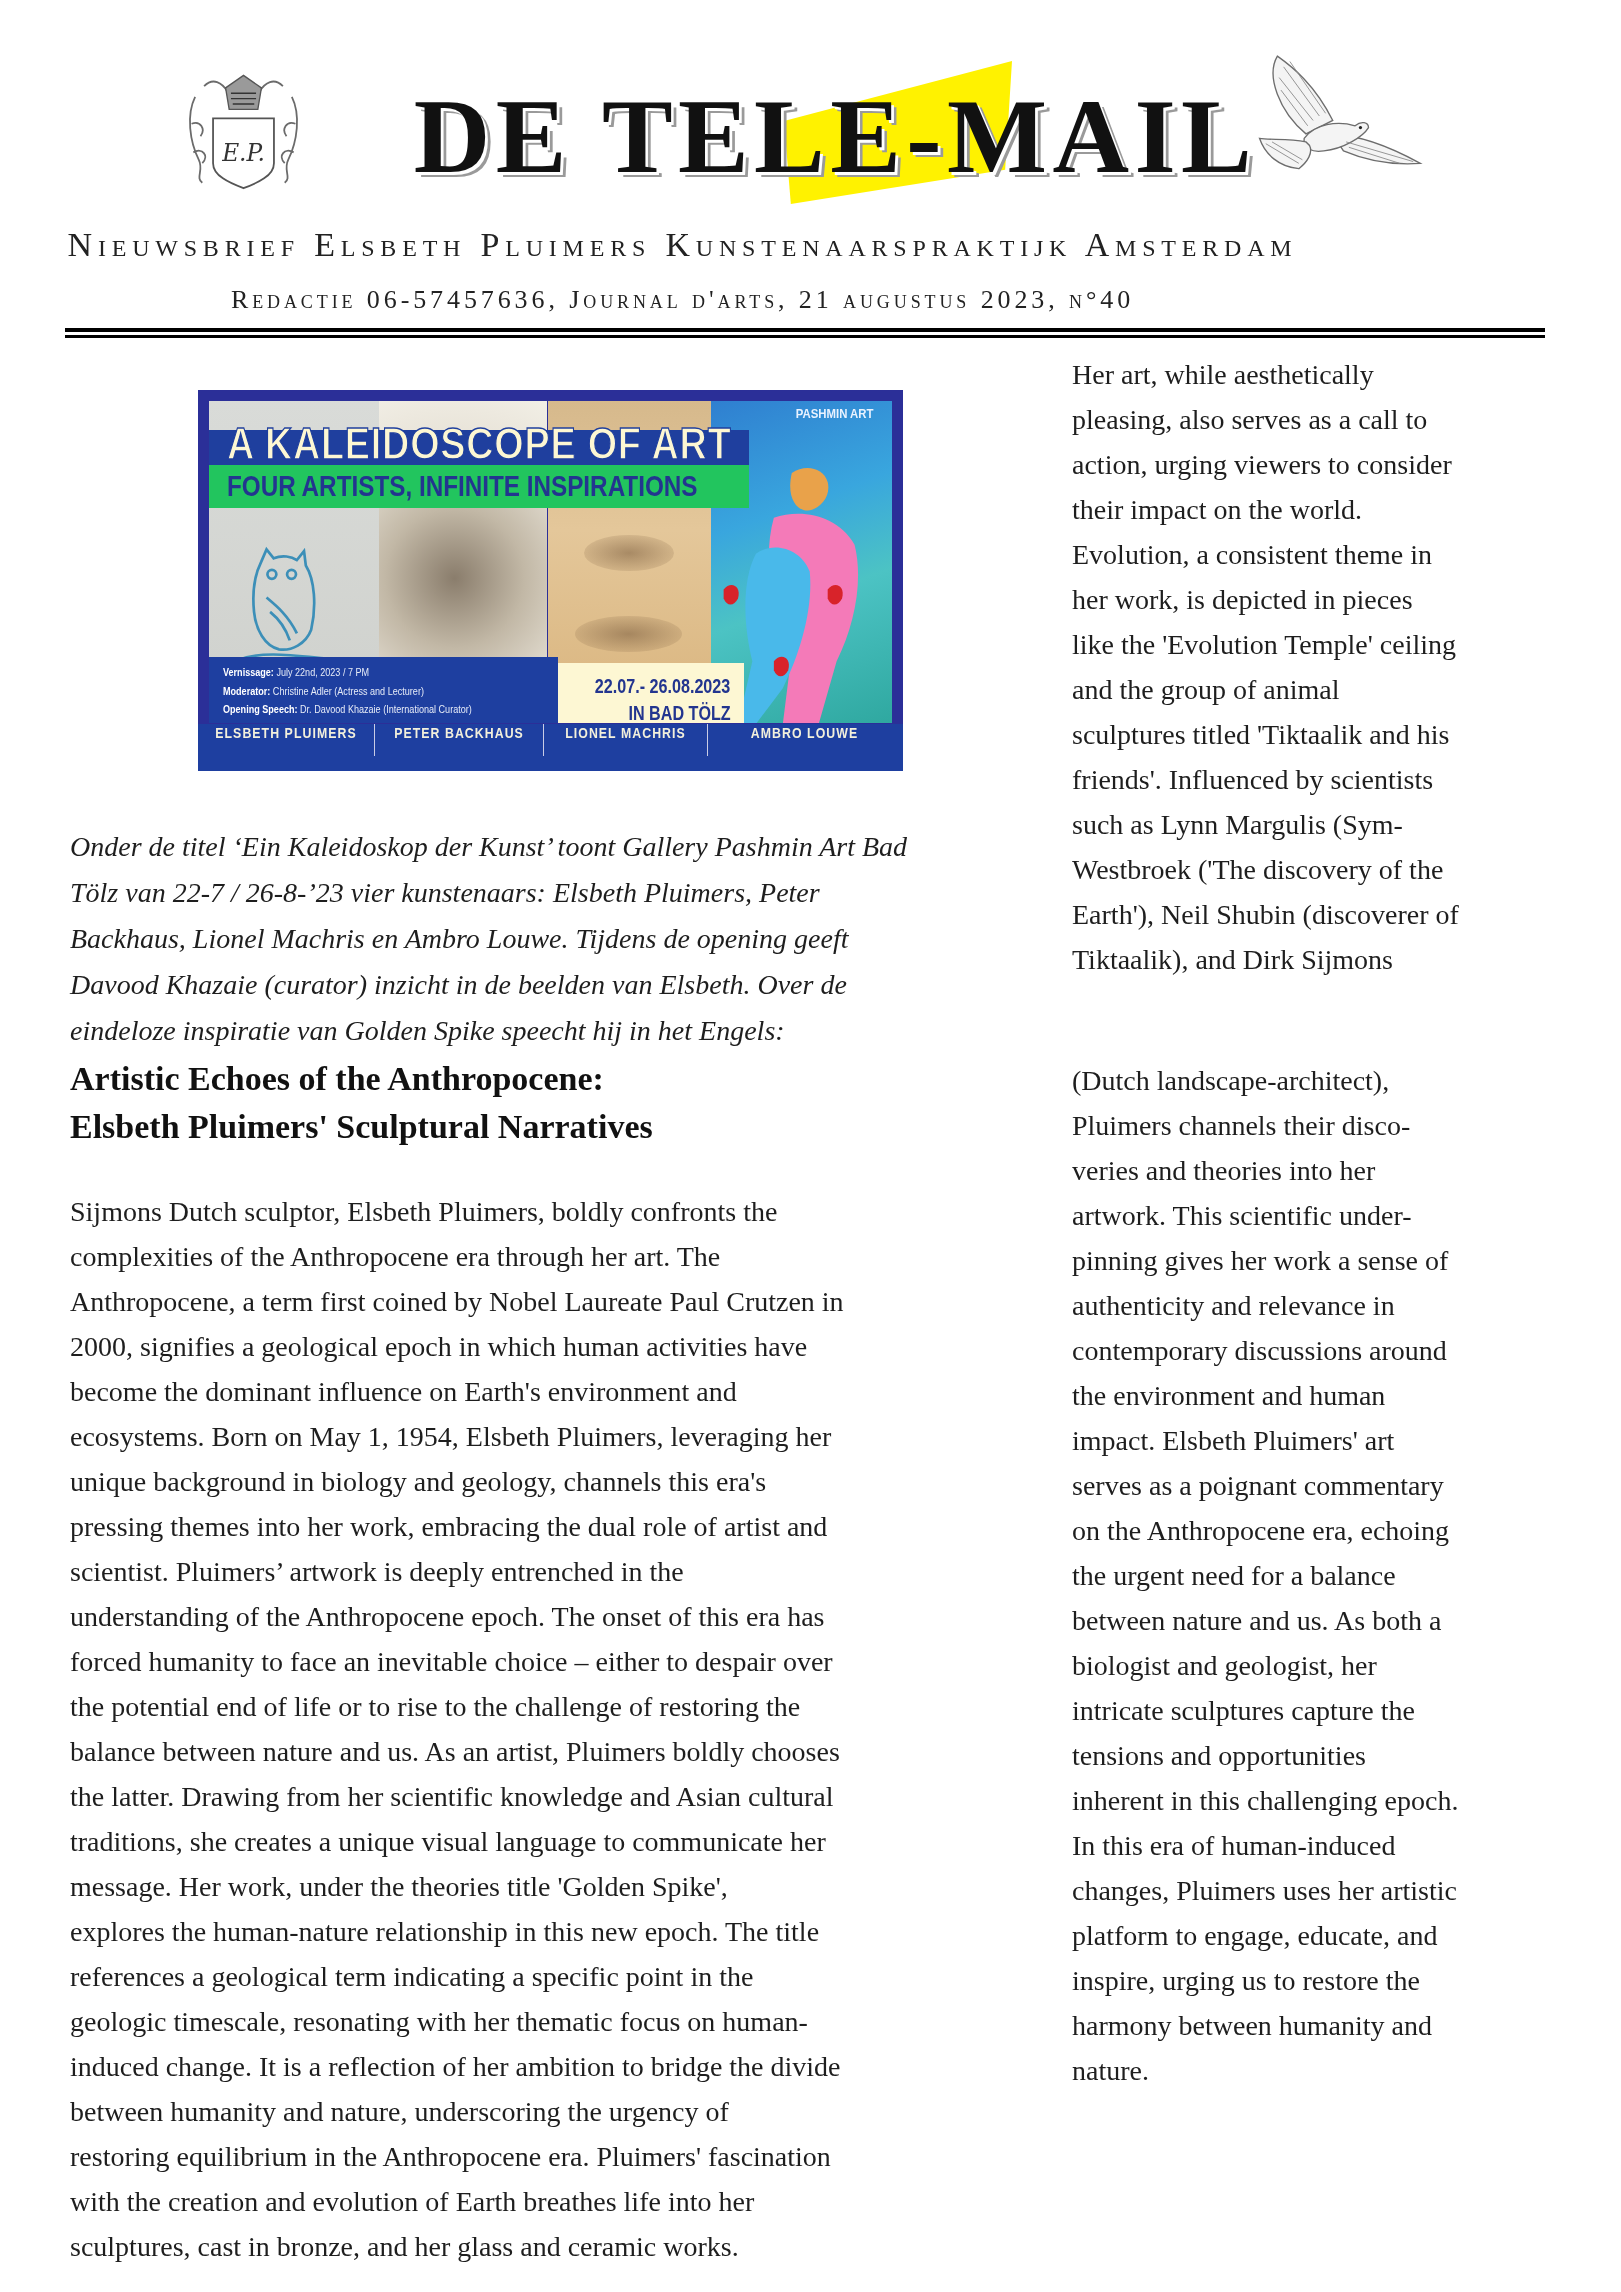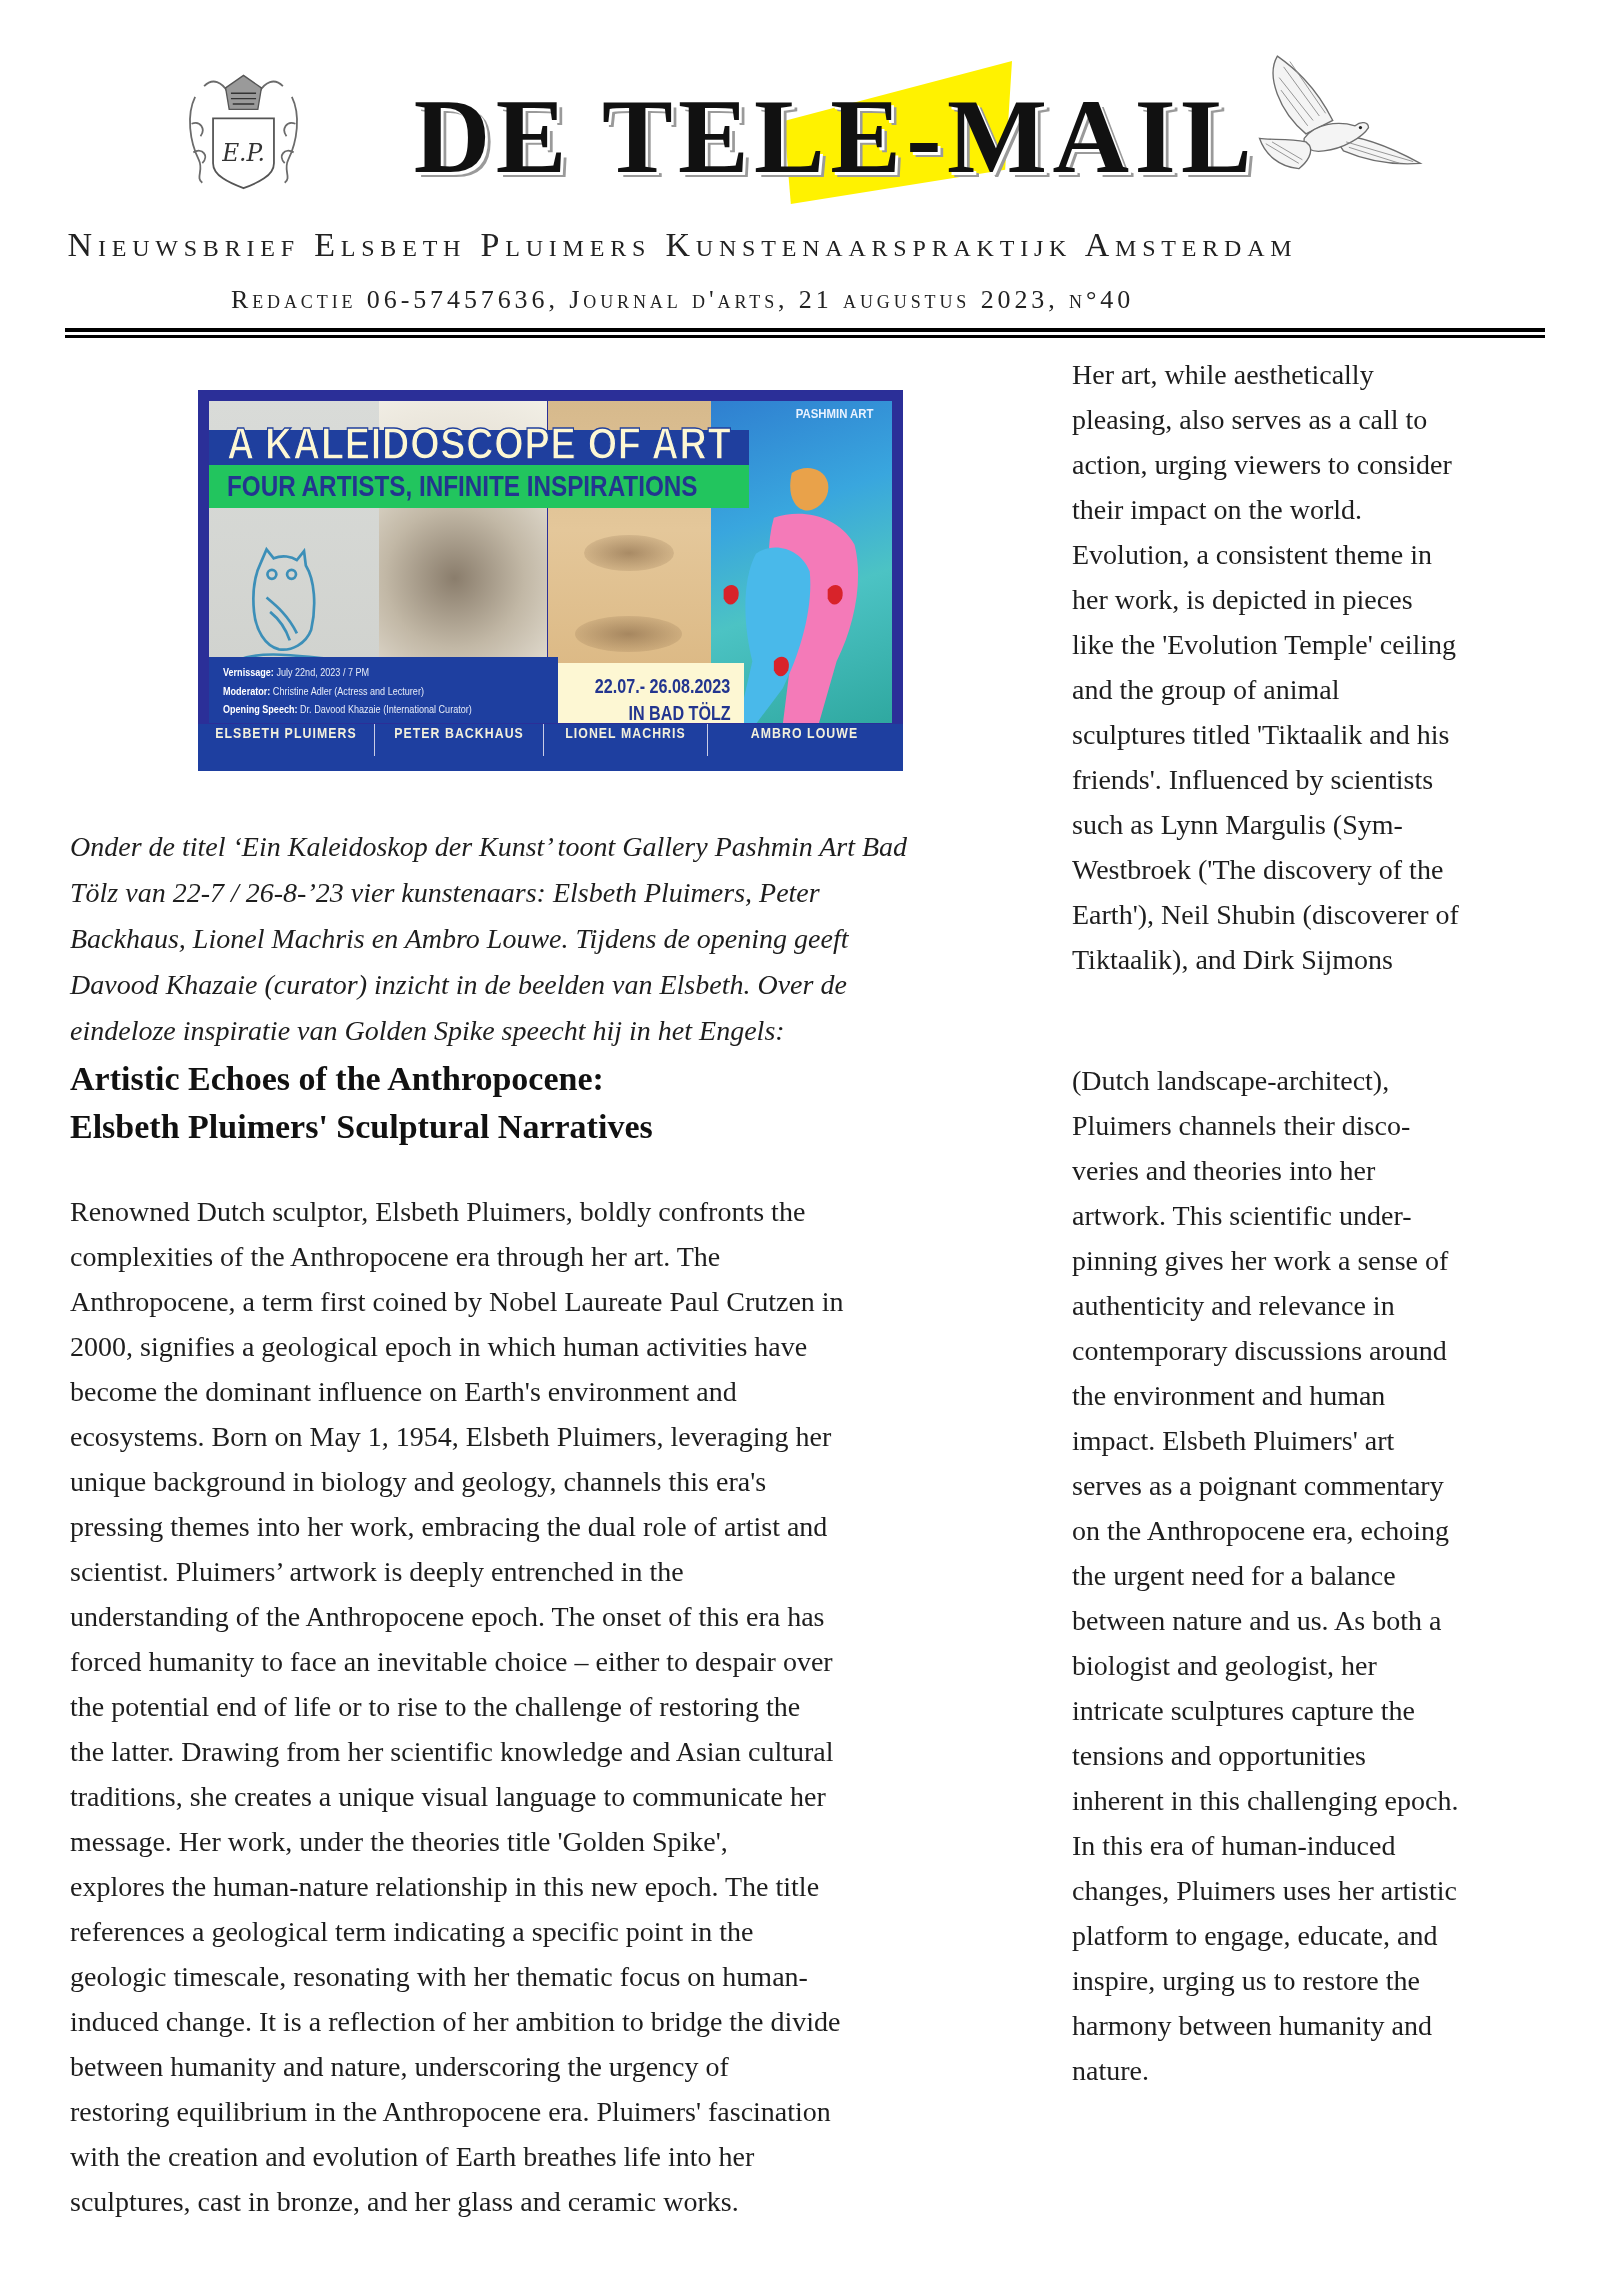--- a/index.html
+++ b/index.html
@@ -192,32 +192,33 @@
   <span class="line">Davood Khazaie (curator) inzicht in de beelden van Elsbeth. Over de</span>
   <span class="line">eindeloze inspiratie van Golden Spike speecht hij in het Engels:</span>
 </div>
 
 <h2 class="heading" style="margin:0">
   <span class="line">Artistic Echoes of the Anthropocene:</span>
   <span class="line">Elsbeth Pluimers' Sculptural Narratives</span>
 </h2>
 
 <div class="col-left" id="col-left">
-    <span class="line">Renowned Dutch sculptor, Elsbeth Pluimers, boldly confronts the</span>
+    <span class="line">Sijmons Dutch sculptor, Elsbeth Pluimers, boldly confronts the</span>
     <span class="line">complexities of the Anthropocene era through her art. The</span>
     <span class="line">Anthropocene, a term first coined by Nobel Laureate Paul Crutzen in</span>
     <span class="line">2000, signifies a geological epoch in which human activities have</span>
     <span class="line">become the dominant influence on Earth's environment and</span>
     <span class="line">ecosystems. Born on May 1, 1954, Elsbeth Pluimers, leveraging her</span>
     <span class="line">unique background in biology and geology, channels this era's</span>
     <span class="line">pressing themes into her work, embracing the dual role of artist and</span>
     <span class="line">scientist. Pluimers’ artwork is deeply entrenched in the</span>
     <span class="line">understanding of the Anthropocene epoch. The onset of this era has</span>
     <span class="line">forced humanity to face an inevitable choice – either to despair over</span>
     <span class="line">the potential end of life or to rise to the challenge of restoring the</span>
+    <span class="line">balance between nature and us. As an artist, Pluimers boldly chooses</span>
     <span class="line">the latter. Drawing from her scientific knowledge and Asian cultural</span>
     <span class="line">traditions, she creates a unique visual language to communicate her</span>
     <span class="line">message. Her work, under the theories title 'Golden Spike',</span>
     <span class="line">explores the human-nature relationship in this new epoch. The title</span>
     <span class="line">references a geological term indicating a specific point in the</span>
     <span class="line">geologic timescale, resonating with her thematic focus on human-</span>
     <span class="line">induced change. It is a reflection of her ambition to bridge the divide</span>
     <span class="line">between humanity and nature, underscoring the urgency of</span>
     <span class="line">restoring equilibrium in the Anthropocene era. Pluimers' fascination</span>
     <span class="line">with the creation and evolution of Earth breathes life into her</span>

